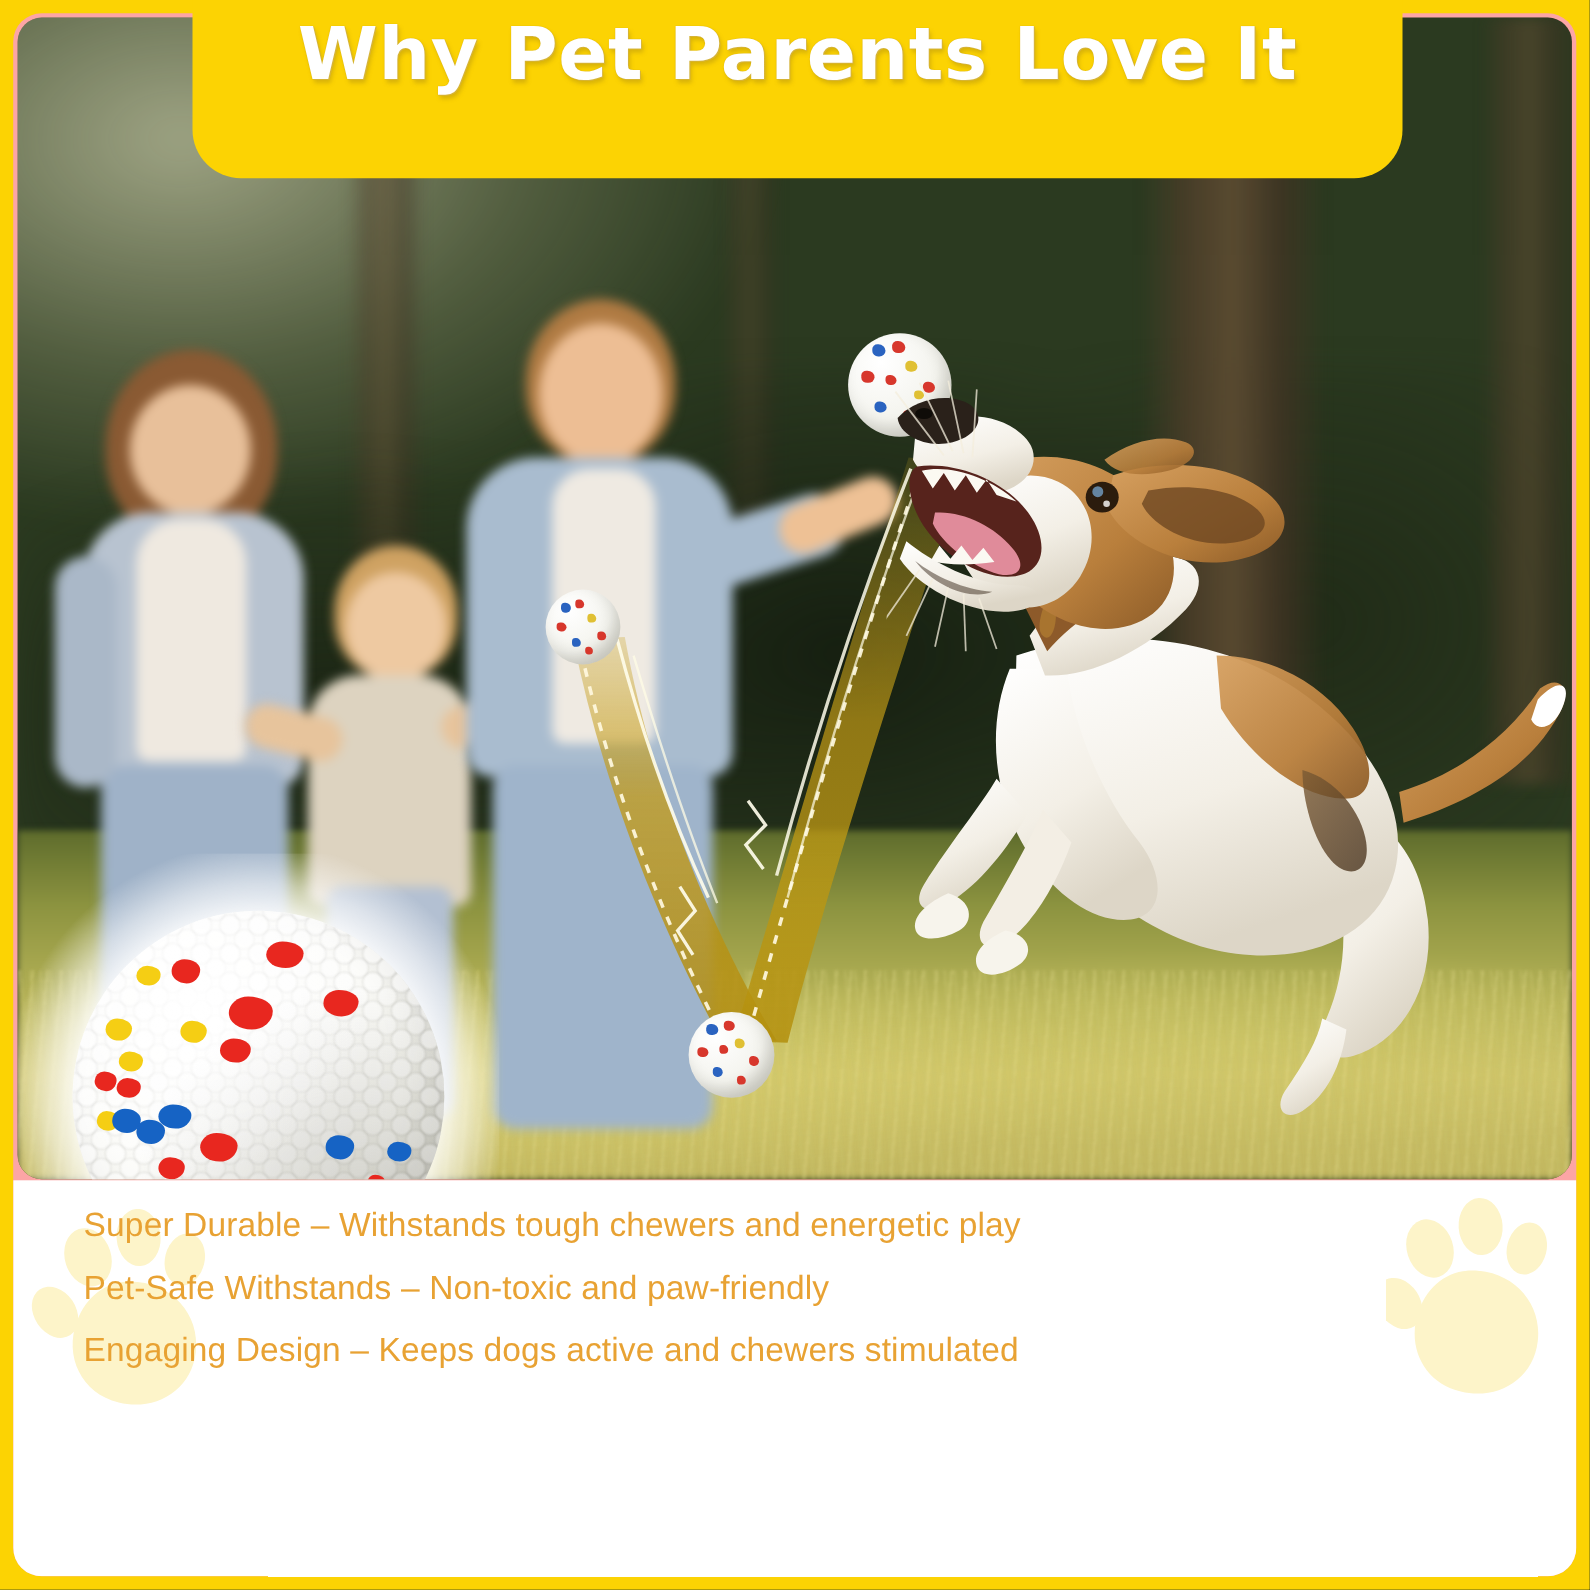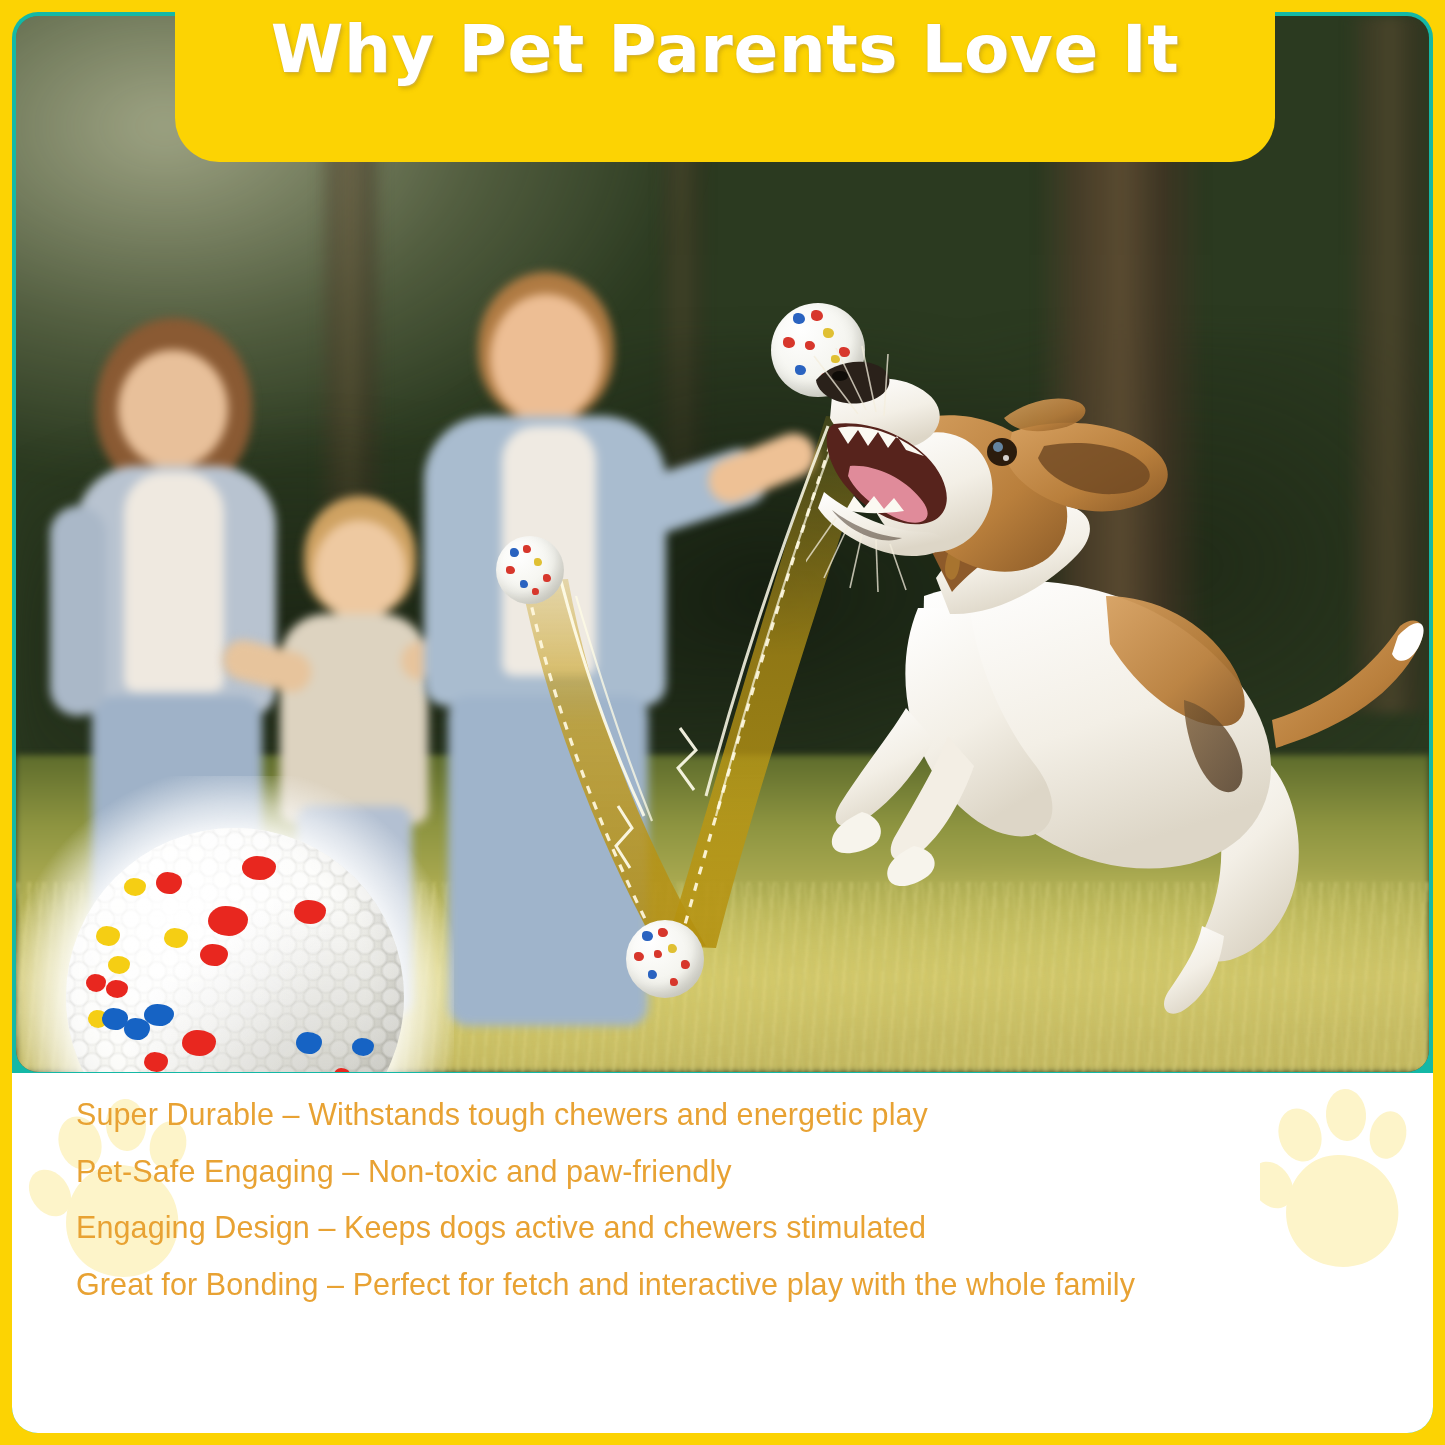--- a/index.html
+++ b/index.html
@@ -9,21 +9,21 @@
     background:#FBD303;
   }
   .poster{
     position:relative;width:1445px;height:1445px;
     background:#FCD303;
     overflow:hidden;
   }
   
   .card{
     position:absolute;left:12px;top:12px;right:12px;bottom:12px;
-    background:#14b8a6;border-radius:26px;overflow:hidden;
+    background:#fca5a5;border-radius:26px;overflow:hidden;
   }
   
   .photo{
     position:absolute;left:4px;top:4px;width:1413px;height:1056px;
     border-radius:22px;overflow:hidden;
     background:#2b3a20;
   }
   .photo-inner{position:absolute;inset:0;}
 
   
@@ -448,23 +448,22 @@
           <ellipse cx="86" cy="28" rx="20" ry="26" transform="rotate(-4 86 28)"></ellipse>
           <ellipse cx="128" cy="48" rx="18" ry="24" transform="rotate(14 128 48)"></ellipse>
           <ellipse cx="12" cy="98" rx="19" ry="25" transform="rotate(-34 12 98)"></ellipse>
           <path d="M 78 68 C 116 68, 142 98, 138 132 C 134 168, 100 186, 68 178
                    C 34 170, 18 136, 30 104 C 38 82, 56 68, 78 68 Z"></path>
         </g>
       </svg>
 
       <div class="benefit-list">
         <div class="benefit-line">Super Durable – Withstands tough chewers and energetic play</div>
-        <div class="benefit-line">Pet-Safe Engaging – Non-toxic and paw-friendly</div>
+        <div class="benefit-line">Pet-Safe Withstands – Non-toxic and paw-friendly</div>
         <div class="benefit-line">Engaging Design – Keeps dogs active and chewers stimulated</div>
-        <div class="benefit-line">Great for Bonding – Perfect for fetch and interactive play with the whole family</div>
       </div>
     </div>
 
   </div>
 
   <div class="banner">
     <div class="banner-title">Why Pet Parents Love It</div>
   </div>
 
 </div>

